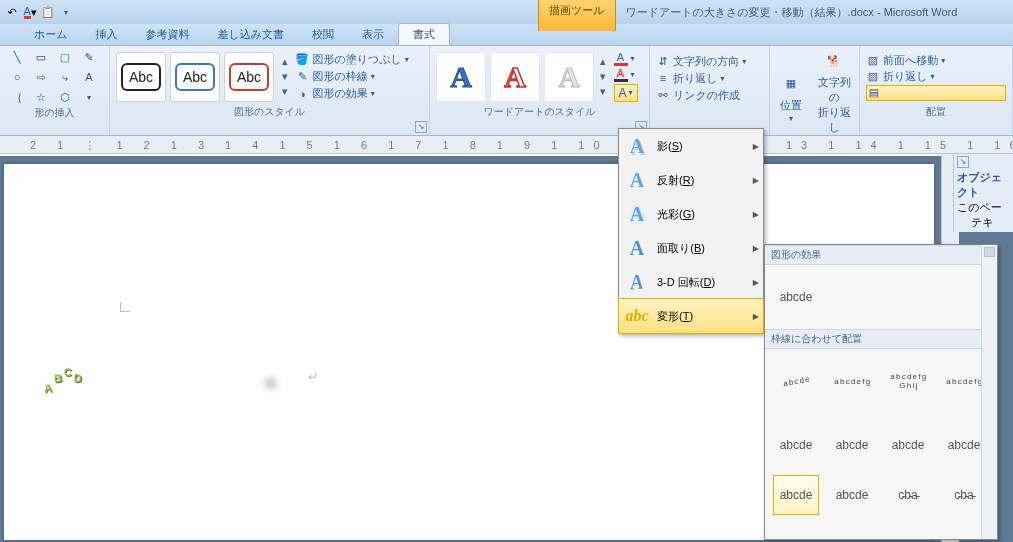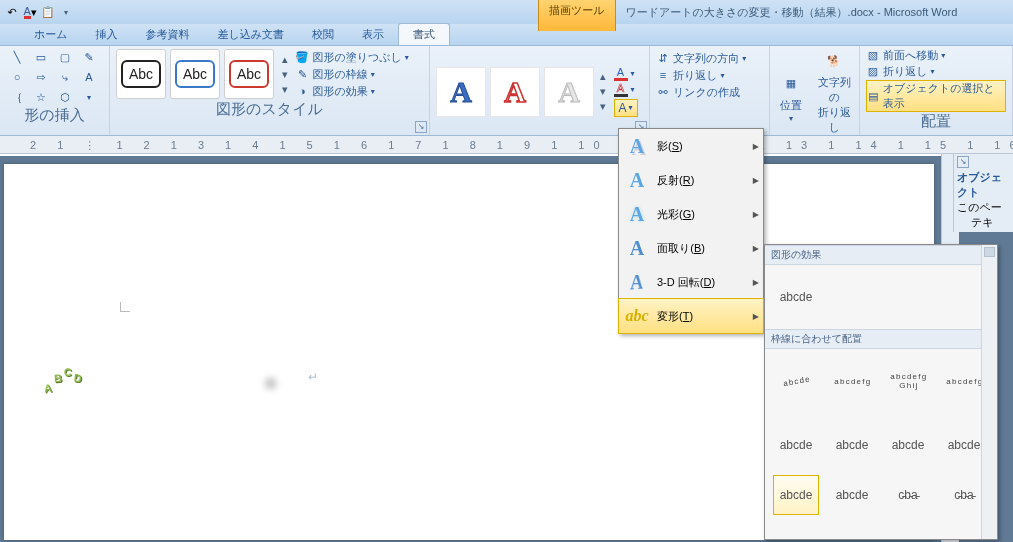--- a/index.html
+++ b/index.html
@@ -14,21 +14,21 @@
 
   
   .tabrow { height: 22px; background: linear-gradient(#cfe2f5, #b8d4ef); display: flex; align-items: flex-end; padding-left: 20px; border-bottom: 1px solid #9db9d6; }
   .tab { padding: 3px 14px; color: #285a9a; cursor: pointer; }
   .tab.active { background: #f4f7fb; border: 1px solid #9db9d6; border-bottom: none; border-radius: 3px 3px 0 0; color: #3b5a79; }
 
   
   .ribbon { height: 90px; background: linear-gradient(#eaf1f9, #dbe7f4); display: flex; border-bottom: 1px solid #9db9d6; }
   .group { border-right: 1px solid #c4d4e6; display: flex; flex-direction: column; justify-content: space-between; padding: 2px 6px 0 6px; position: relative; }
   .group-body { flex: 1; display: flex; align-items: center; gap: 4px; }
-  .group-label { text-align: center; color: #4a6c93; padding-bottom: 16px; font-size: 15px; }
+  .group-label { text-align: center; color: #4a6c93; padding-bottom: 16px; font-size: 10px; }
   .group .launcher { position: absolute; right: 2px; bottom: 2px; width: 12px; height: 12px; border: 1px solid #8aa6c4; font-size: 8px; text-align: center; line-height: 10px; color: #4a6c93; }
   .shape-grid { display: grid; grid-template-columns: repeat(4, 22px); grid-template-rows: repeat(3, 18px); gap: 2px; }
   .shape-grid > div { display: flex; align-items: center; justify-content: center; color: #2a5a99; }
   .abc-btn { width: 50px; height: 50px; background: #fff; border: 1px solid #cfcfcf; border-radius: 3px; display: flex; align-items: center; justify-content: center; }
   .abc-btn .abc { font-size: 14px; font-weight: 500; border: 2px solid; border-radius: 6px; padding: 4px 6px; }
   .style-list { display: flex; flex-direction: column; gap: 2px; color: #2a5a99; }
   .style-list .row { display: flex; align-items: center; gap: 3px; }
   .style-list .swatch { width: 14px; height: 14px; display:flex; align-items:center; justify-content:center; }
 
   .wa-btn { width: 50px; height: 50px; background: #fff; border: 1px solid #e6e6e6; display: flex; align-items: center; justify-content: center; font-family: "Times New Roman", serif; font-size: 30px; font-weight: 600; }
@@ -185,20 +185,21 @@
             <span style="font-size:8px">▾</span>
           </div>
         <div class="row">
             <span class="highlight-btn">
               <span style="font-size:12px">A</span>
               <span style="font-size:8px;margin-left:2px">▾</span>
             </span>
           </div>
       </div>
     </div>
+    <div class="group-label">ワードアートのスタイル</div>
     <div class="launcher">↘</div>
   </div>
 
   <div class="group" style="width:120px">
     <div class="group-body">
       <div class="style-list" style="width:100%">
         <div class="row">
             <span class="swatch">⇵</span>
             <span>文字列の方向</span>
             <span style="font-size:8px">▾</span>
@@ -242,21 +243,20 @@
             <span>前面へ移動</span>
             <span style="font-size:8px">▾</span>
           </div>
         <div class="row">
             <span class="sw">▨</span>
             <span>折り返し</span>
             <span style="font-size:8px">▾</span>
           </div>
         <div class="row sel">
             <span class="sw">▤</span>
-            <span>オブジェクトの選択と表示</span>
           </div>
       </div>
     </div>
     <div class="group-label">配置</div>
   </div>
 </div>
 
 <div class="ruler">
   <div class="ruler-track">2  1  ⋮  1  2  1  3  1  4  1  5  1  6  1  7  1  8  1  9  1 10 1 11 1 12 1 13 1 14 1 15 1 16 1 17 1 18 1 19 1 20 1 21 1 22 1 23 1 24 1 25 1 26 1 27 1 28 1 29 1 30 1 31 1 32 1 33 1 34 1 35 1 36 1 37 1 38 1 39 1 46 48 50 52</div>
 </div>

